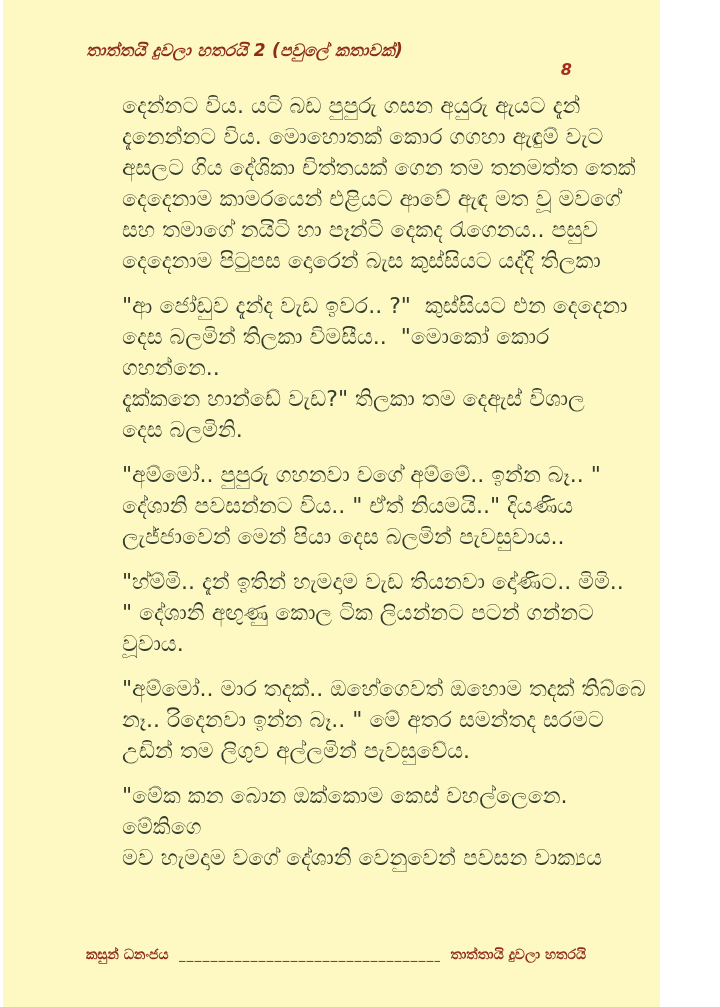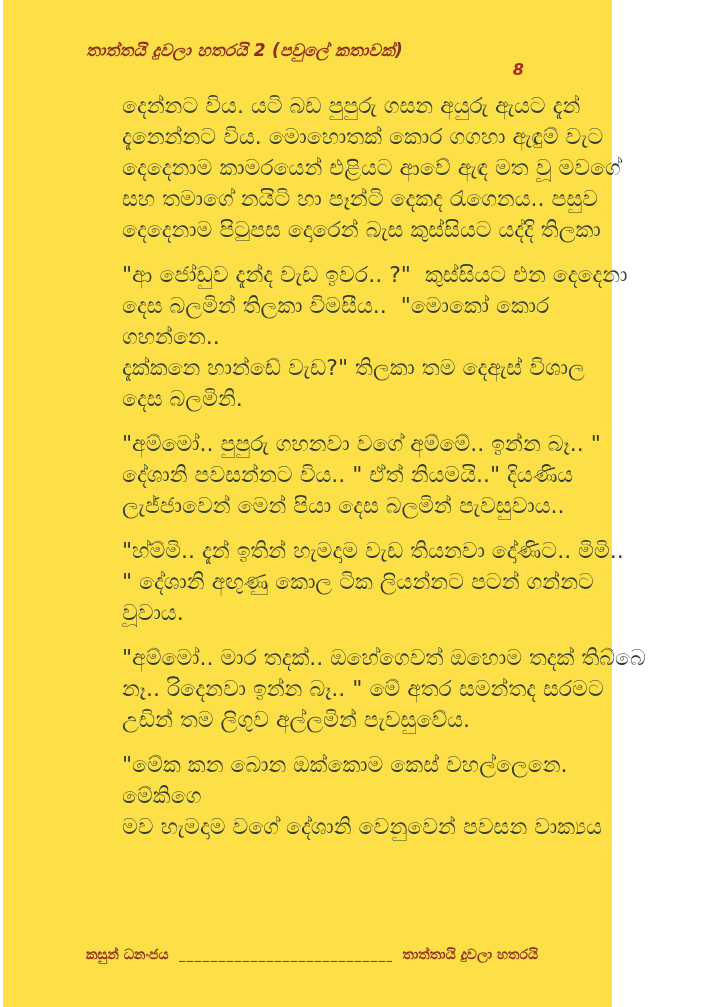--- a/index.html
+++ b/index.html
@@ -5,23 +5,23 @@
   html, body {
     margin: 0;
     padding: 0;
     width: 720px;
     height: 1007px;
     overflow: hidden;
     font-family: "DejaVu Sans", "Liberation Sans", sans-serif;
   }
   .page {
     position: relative;
-    width: 612px;
+    width: 660px;
     height: 1007px;
-    background: #fde047;
+    background: #fef9c3;
   }
   .edge-strip {
     position: absolute;
     left: 0; top: 0;
     width: 3px; height: 100%;
     background: #ffffff;
   }
   .header-title {
     position: absolute;
     left: 86px;
@@ -86,20 +86,21 @@
   <div class="edge-strip"></div>
 
   <div class="header-title">තාත්තයි දුවලා හතරයි 2 (පවුලේ කතාවක්)</div>
   <div class="page-number">8</div>
 
   <div class="content">
 
     <div class="para">
       <div class="line">දෙන්නට විය. යටි බඩ පුපුරු ගසන අයුරු ඇයට දැන්</div>
       <div class="line">දැනෙන්නට විය. මොහොතක් කොර ගගහා ඇඳුම් වැට</div>
+      <div class="line">අසලට ගිය දේශිකා චිත්තයක් ගෙන තම තනමත්ත තෙක්</div>
       <div class="line">දෙදෙනාම කාමරයෙන් එළියට ආවේ ඇඳ මත වූ මවගේ</div>
       <div class="line">සහ තමාගේ නයිටි හා පෑන්ටි දෙකද රැගෙනය.. පසුව</div>
       <div class="line">දෙදෙනාම පිටුපස දොරෙන් බැස කුස්සියට යද්දි තිලකා</div>
     </div>
 
     <div class="para">
       <div class="line">"ආ ජෝඩුව දැන්ද වැඩ ඉවර.. ?"  කුස්සියට එන දෙදෙනා</div>
       <div class="line">දෙස බලමින් තිලකා විමසීය..  "මොකෝ කොර ගහන්නෙ..</div>
       <div class="line">දැක්කනෙ හාන්ඩේ වැඩ?" තිලකා තම දෙඇස් විශාල</div>
       <div class="line">දෙස බලමිනි.</div>

